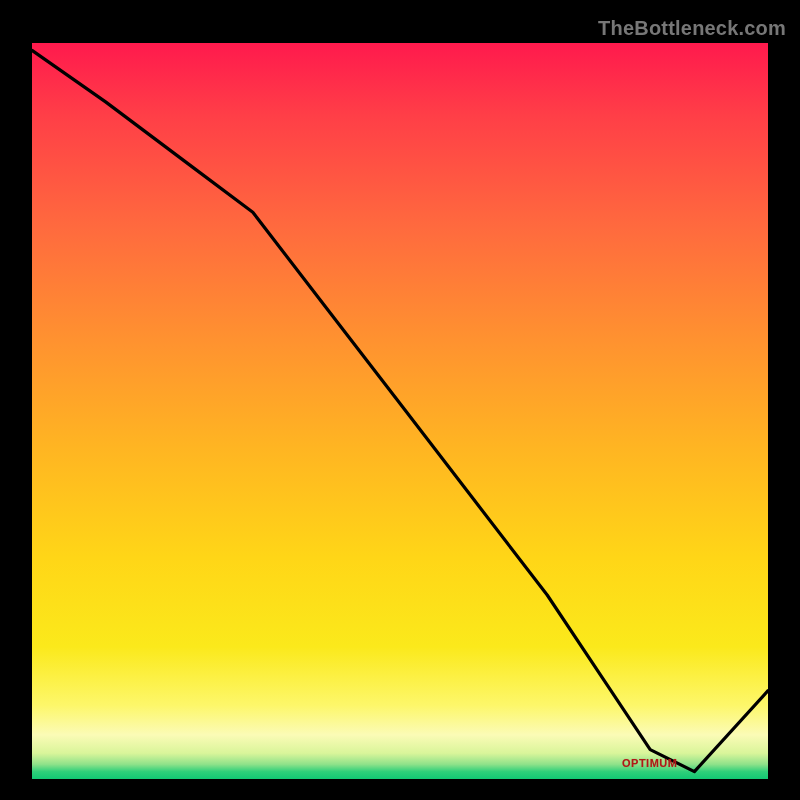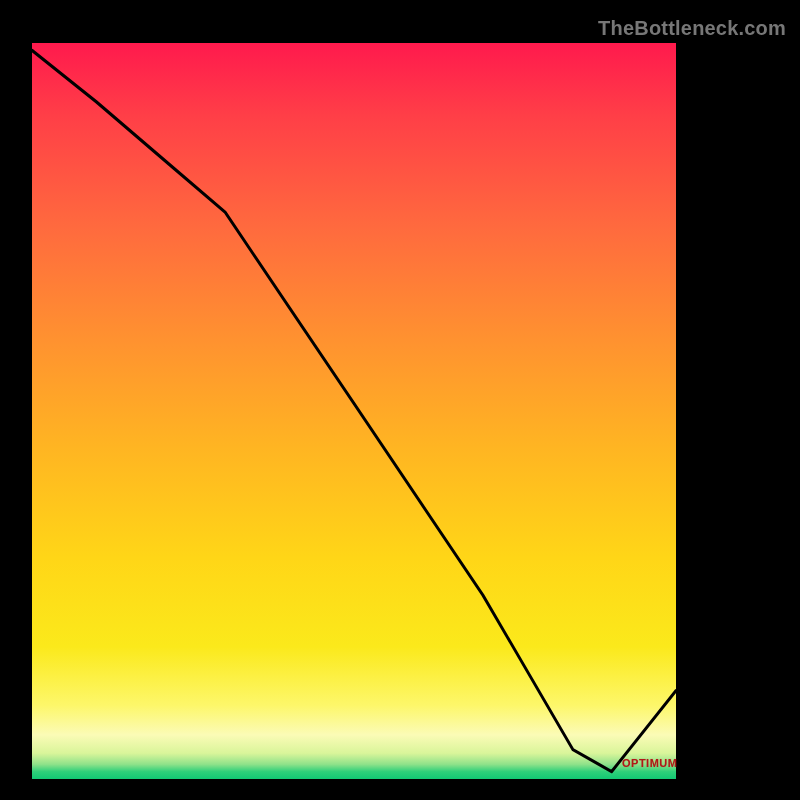--- a/index.html
+++ b/index.html
@@ -25,21 +25,21 @@
     color: #777;
     font-size: 20px;
     font-weight: 600;
     letter-spacing: 0.2px;
     user-select: none;
   }
   .plot {
     position: absolute;
     left: 32px;
     top: 32px;
-    width: 644px;
+    width: 736px;
     height: 736px;
     background: #000;
   }
   
   .gradient {
     position: absolute;
     left: 0; top: 0; right: 0; bottom: 0;
     background: linear-gradient(
       to bottom,
       #ff1a4d 0%,

